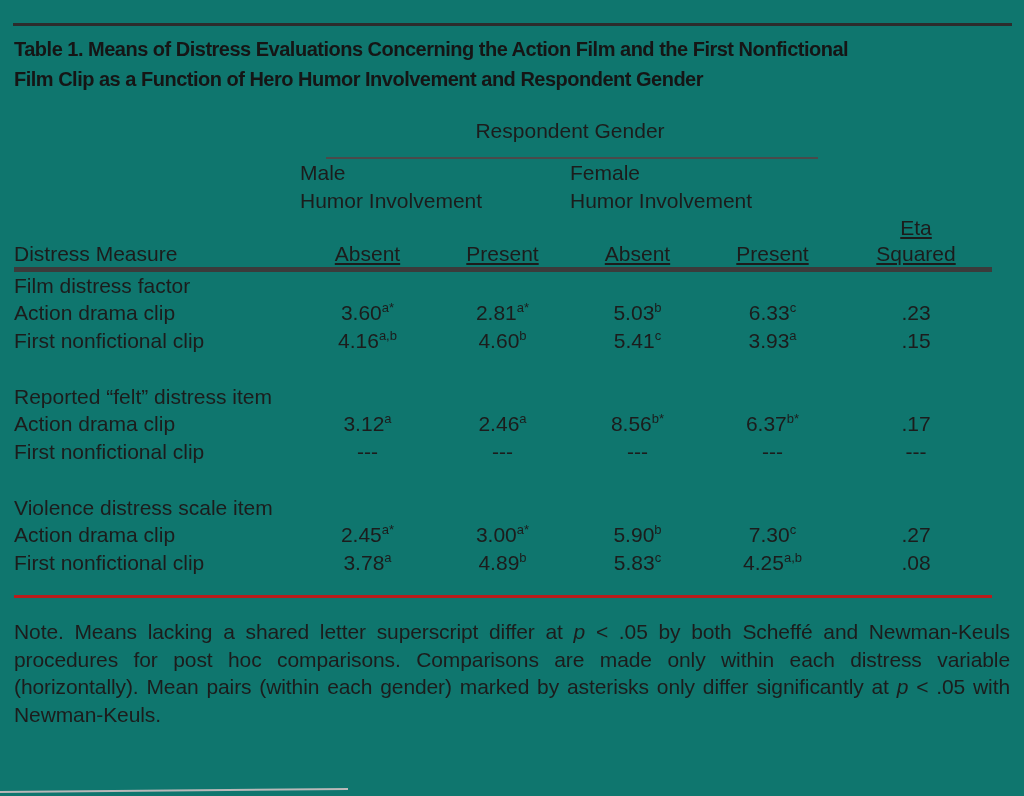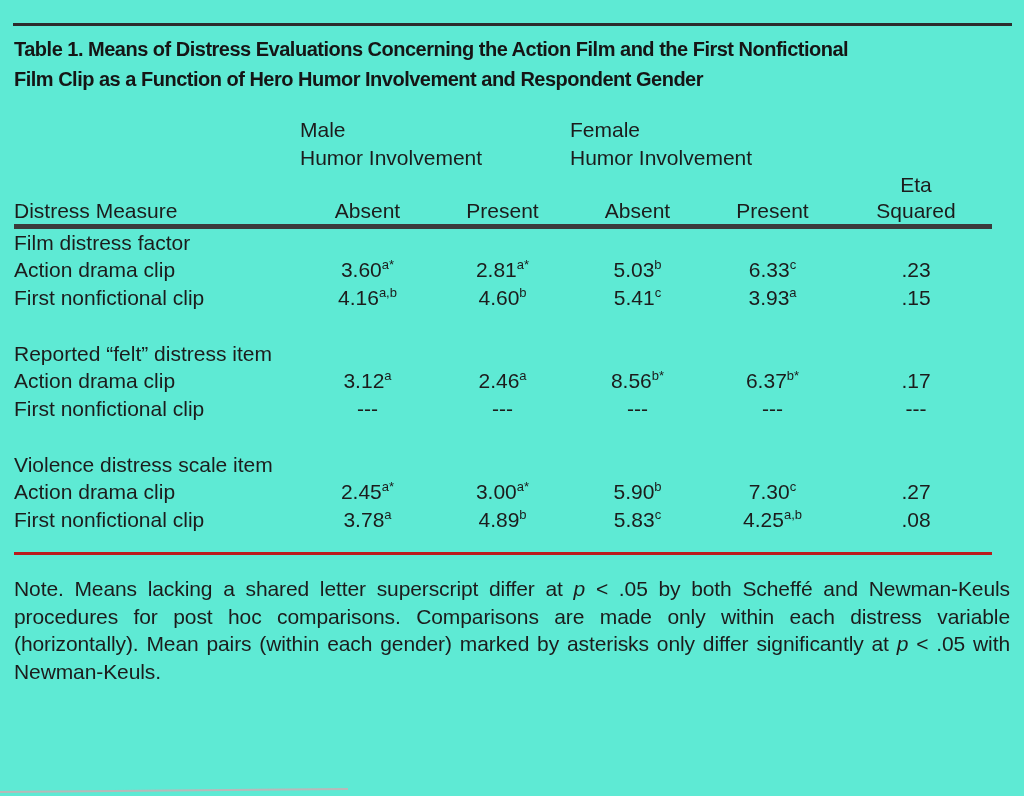--- a/index.html
+++ b/index.html
@@ -1,20 +1,20 @@
 <!DOCTYPE html>
 <html><head>
 <meta charset="utf-8">
 <style>
   html, body { margin: 0; padding: 0; background: #ffffff; }
   .page {
     position: relative;
     width: 1024px;
     height: 796px;
-    background: #5eead4;
+    background: #0f766e;
     color: #1c1c1c;
     font-family: "Liberation Sans", "DejaVu Sans", sans-serif;
     overflow: hidden;
   }
   .rule-top { margin: 23px 12px 0 13px; height: 3px; background: #2c2c2c; }
   .title {
     margin: 8px 14px 0;
     font-size: 20px;
     font-weight: bold;
     letter-spacing: -0.5px;
@@ -34,21 +34,21 @@
   table.tbl td { padding: 0; }
   thead { border-bottom: 5px solid #3b3b3b; }
   tbody { border-bottom: 3px solid #b91c1c; }
 
   .spanner-label { text-align: center; line-height: 26px; padding-top: 2px; }
   .spanner-rule { height: 2px; background: #4a4a4a; margin: 13px 22px 0 26px; }
 
   .group { text-align: left; padding-top: 11px; line-height: 28px; }
 
   .colhead-row td { vertical-align: bottom; padding-top: 8px; padding-bottom: 12px; line-height: 26px; }
-  .ch { text-align: center; }
+  .ch { text-align: center; text-decoration: underline; }
   .stub { text-align: left; }
 
   .seclabel { padding-top: 15px; line-height: 27px; }
   tr.gap .seclabel { padding-top: 28px; }
   .datarow td { line-height: 28px; }
   .datarow.lastrow td { padding-bottom: 18px; }
   .num { text-align: center; }
   sup { font-size: 13px; line-height: 0; letter-spacing: 0; }
 
   .note {
@@ -89,20 +89,28 @@
       <col style="width:286px">
         <col style="width:135px">
         <col style="width:135px">
       <col style="width:135px">
         <col style="width:135px">
         <col style="width:152px">
     </colgroup>
     <thead>
       <tr>
         <td></td>
+        <td colspan="4">
+          <div class="spanner-label">Respondent Gender</div>
+          <div class="spanner-rule"></div>
+        </td>
+        <td></td>
+      </tr>
+      <tr>
+        <td></td>
         <td colspan="2" class="group">
           <div>Male</div>
           <div>Humor Involvement</div>
         </td>
         <td colspan="2" class="group">
           <div>Female</div>
           <div>Humor Involvement</div>
         </td>
         <td></td>
       </tr>

